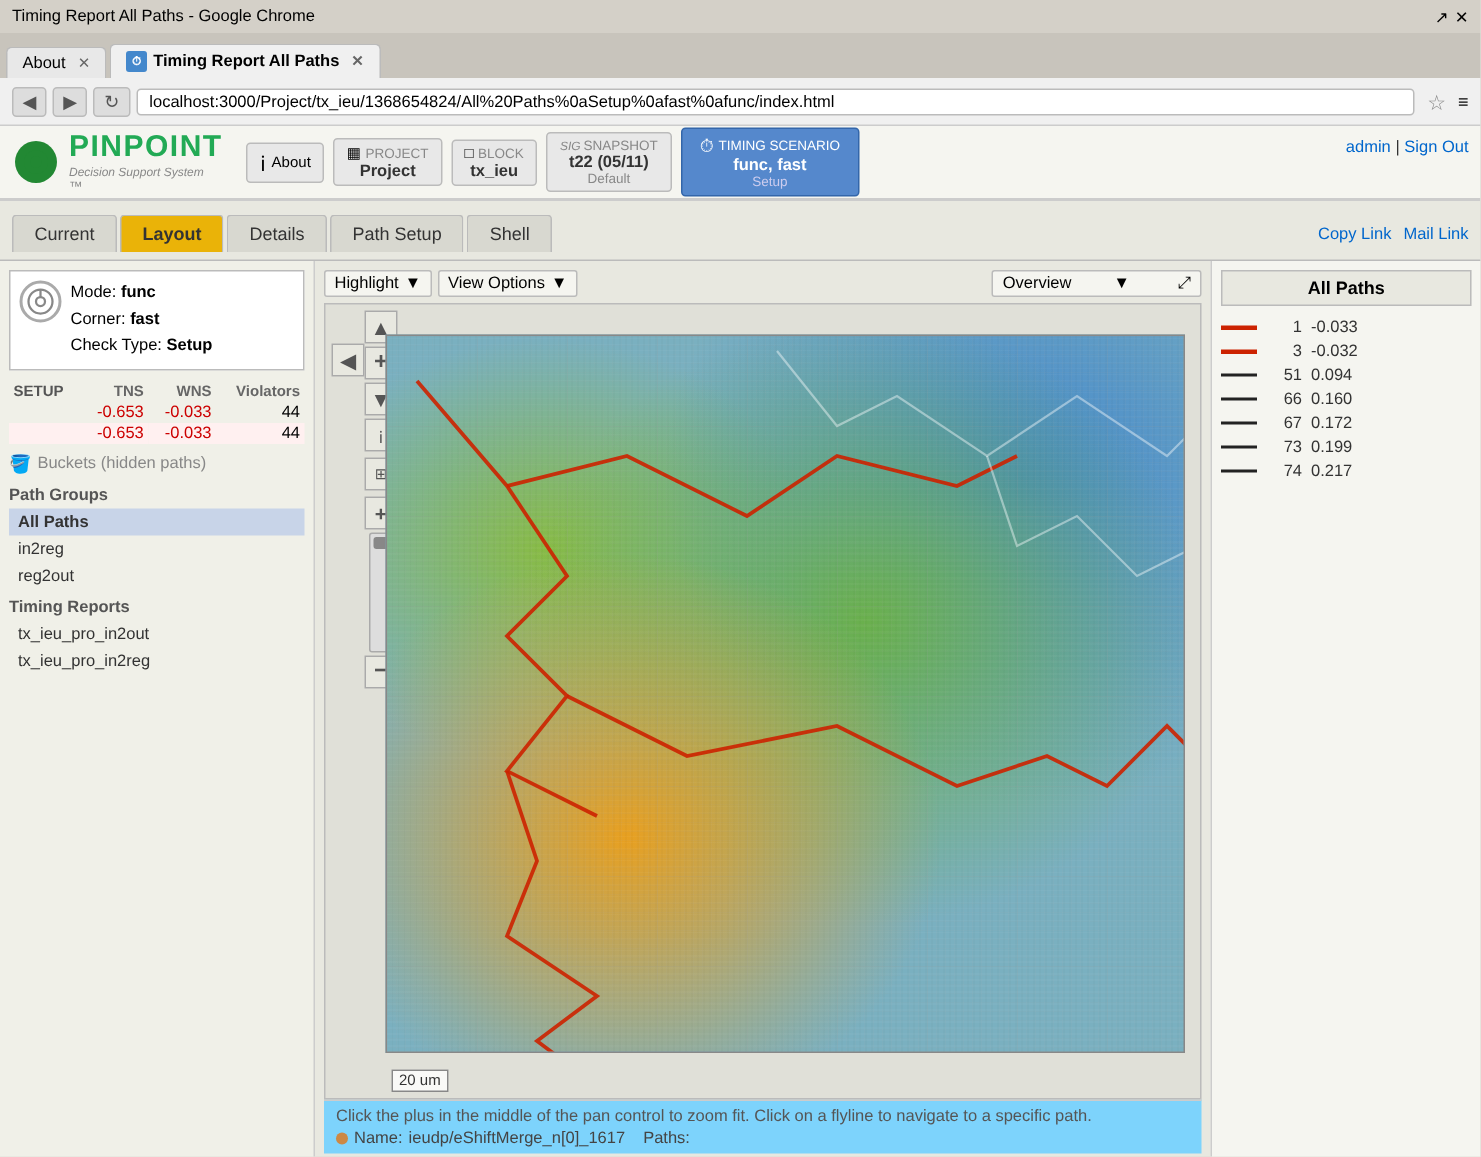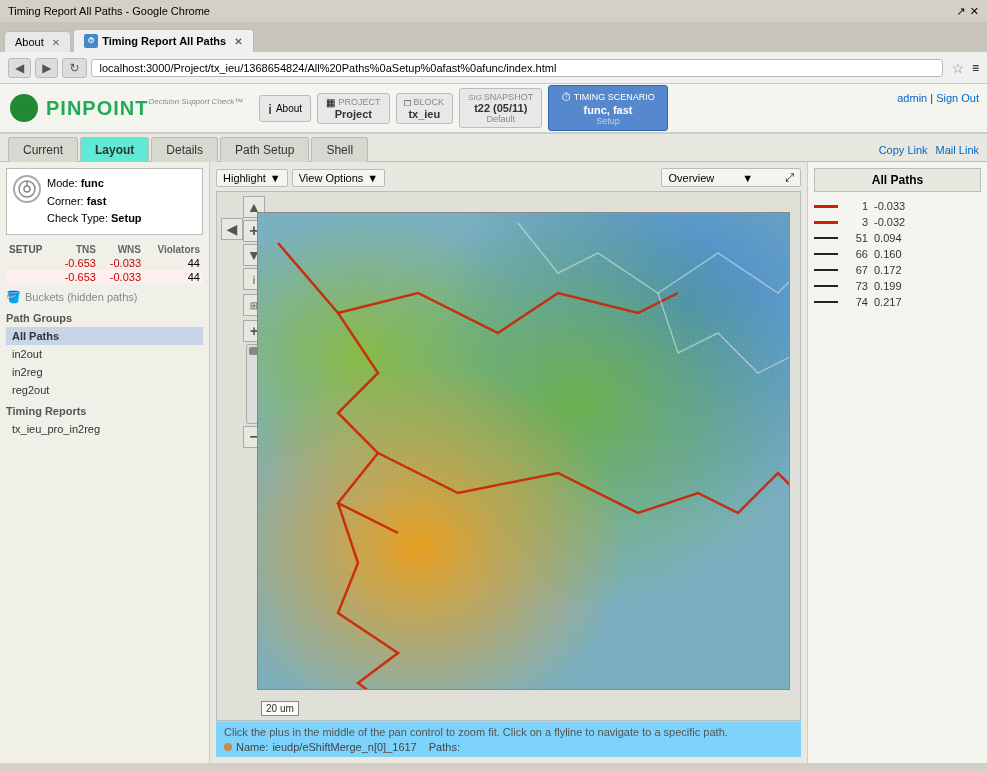--- a/index.html
+++ b/index.html
@@ -11,37 +11,37 @@
     .browser-tab .tab-icon { width: 14px; height: 14px; margin-right: 4px; background: #4488cc; border-radius: 2px; display: inline-flex; align-items: center; justify-content: center; color: white; font-size: 8px; }
     .browser-nav { display: flex; align-items: center; padding: 4px 8px; background: #f0f0f0; border-bottom: 1px solid #ccc; height: 32px; gap: 4px; }
     .nav-btn { background: #ddd; border: 1px solid #bbb; border-radius: 3px; padding: 2px 6px; font-size: 12px; cursor: pointer; color: #555; }
     .nav-btn:disabled { color: #bbb; }
     .address-bar { flex: 1; border: 1px solid #bbb; border-radius: 3px; padding: 2px 8px; font-size: 11px; background: white; }
     .nav-star { margin-left: 4px; color: #888; font-size: 14px; }
 
     
     .app-header { background: #f5f5f0; border-bottom: 2px solid #ccc; display: flex; align-items: stretch; padding: 4px 8px; height: 50px; }
     .logo-area { display: flex; align-items: center; margin-right: 16px; }
-    .logo-text { display: flex; flex-direction: row; justify-content: center; }
+    .logo-text { display: flex; flex-direction: column; justify-content: center; }
     .logo-pinpoint { font-size: 20px; font-weight: bold; color: #2a5; letter-spacing: 1px; }
     .header-badges { display: flex; align-items: center; gap: 6px; flex: 1; }
     .badge { border: 1px solid #bbb; background: #e8e8e8; padding: 3px 8px; border-radius: 3px; font-size: 10px; cursor: pointer; display: flex; flex-direction: column; align-items: center; }
     .badge .badge-label { font-size: 9px; color: #888; text-transform: uppercase; }
     .badge .badge-value { font-weight: bold; font-size: 11px; color: #333; }
     .badge.active { background: #5588cc; color: white; border-color: #3366aa; }
     .badge.active .badge-label, .badge.active .badge-value { color: white; }
     .badge.active .badge-sub { color: #cce; font-size: 9px; }
     .badge-row { display: flex; align-items: center; }
     .header-user { margin-left: auto; font-size: 11px; color: #333; align-self: flex-start; padding-top: 4px; }
     .header-user a { color: #0066cc; text-decoration: none; cursor: pointer; }
 
     
-    .nav-tabs { display: flex; align-items: center; background: #e8e8e0; border-bottom: 1px solid #bbb; padding: 4px 8px 0; height: 28px; }
+    .nav-tabs { display: flex; align-items: center; background: #e8e8e0; border-bottom: 1px solid #bbb; padding: 4px 8px 0; height: 40px; }
     .nav-tab { padding: 5px 14px; border: 1px solid #bbb; border-bottom: none; background: #d8d8d0; border-radius: 3px 3px 0 0; margin-right: 2px; cursor: pointer; font-size: 12px; color: #333; }
-    .nav-tab.active { background: #5eead4; font-weight: bold; }
+    .nav-tab.active { background: #eab308; font-weight: bold; }
     .nav-tab-links { margin-left: auto; display: flex; gap: 8px; font-size: 11px; }
     .nav-tab-links a { color: #0066cc; text-decoration: none; cursor: pointer; }
 
     
     .main-content { display: flex; height: calc(771px - 22px - 30px - 32px - 50px - 36px); background: #e8e8e0; }
 
     
     .sidebar { width: 210px; min-width: 210px; background: #f0f0e8; border-right: 1px solid #ccc; padding: 6px; overflow-y: auto; }
     .mode-box { background: white; border: 1px solid #bbb; padding: 6px; margin-bottom: 8px; display: flex; align-items: flex-start; gap: 6px; }
     .mode-icon { width: 28px; height: 28px; border: 2px solid #aaa; border-radius: 50%; display: flex; align-items: center; justify-content: center; font-size: 10px; color: #666; flex-shrink: 0; }
@@ -162,21 +162,21 @@
 
 <div class="app-header">
   <div class="logo-area">
     <svg class="logo-icon" viewBox="0 0 32 32">
       <circle cx="16" cy="16" r="14" fill="#228833"></circle>
       <circle cx="16" cy="16" r="8" fill="white"></circle>
       <circle cx="16" cy="16" r="4" fill="#228833"></circle>
     </svg>
     <div class="logo-text">
       <span class="logo-pinpoint">PINPOINT</span>
-      <span style="font-size:8px;color:#888;font-style:italic;">Decision Support Check</span>
+      <span style="font-size:8px;color:#888;font-style:italic;">Decision Support System</span>
       <span style="font-size:9px;color:#888;">™</span>
     </div>
   </div>
 
   <div class="header-badges">
 
     <div class="badge" style="flex-direction:row;align-items:center;">
       <span style="font-size:14px;margin-right:4px;">ℹ</span>
       <span>About</span>
     </div>
@@ -281,25 +281,25 @@
       </table>
     </div>
 
     <div class="buckets-link">
       <span class="bucket-icon">🪣</span>
       <span>Buckets (hidden paths)</span>
     </div>
 
     <div class="section-header">Path Groups</div>
     <div class="sidebar-item active">All Paths</div>
-    <div class="sidebar-item">in2out</div>
     <div class="sidebar-item">in2reg</div>
     <div class="sidebar-item">reg2out</div>
 
     <div class="section-header">Timing Reports</div>
+    <div class="sidebar-item">tx_ieu_pro_in2out</div>
     <div class="sidebar-item">tx_ieu_pro_in2reg</div>
   </div>
 
   <div class="center-area">
 
     <div class="map-toolbar">
       <div class="map-select">
         <span>Highlight</span>
         <span>▼</span>
       </div>

